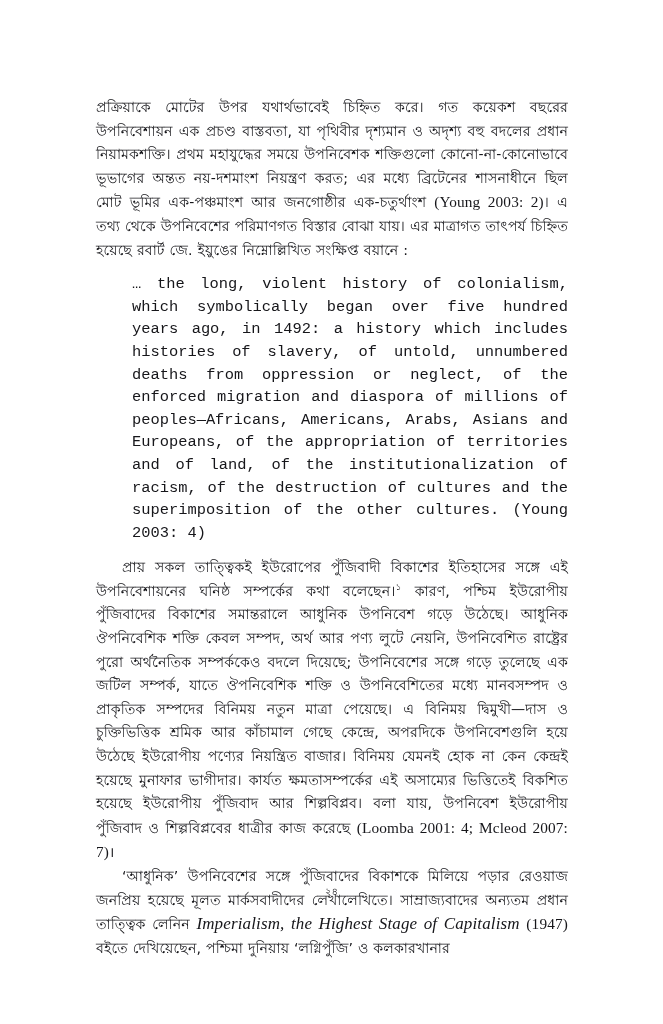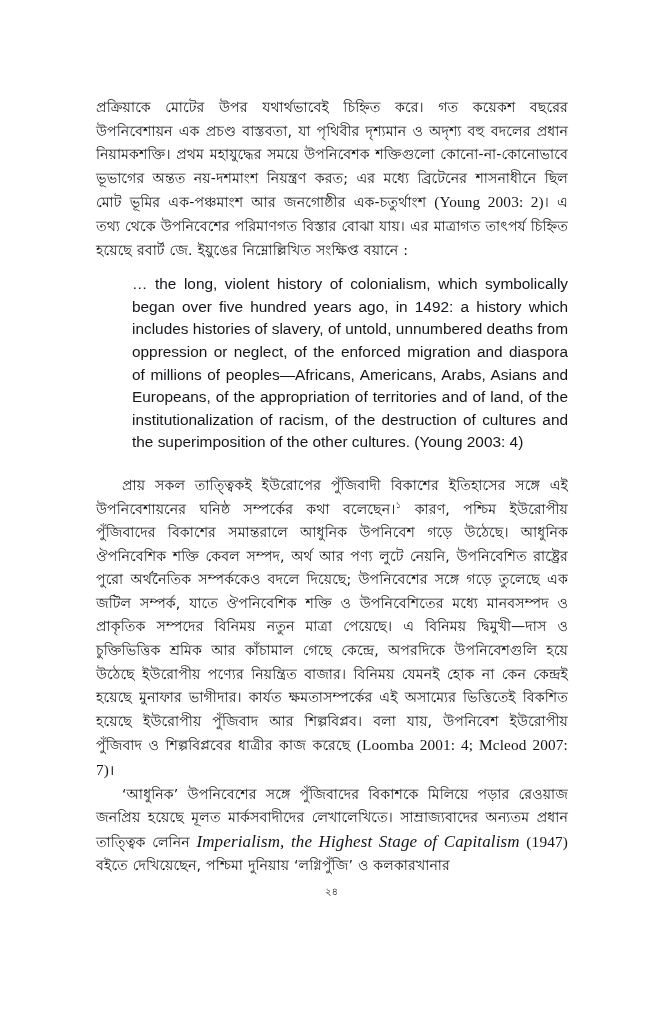--- a/index.html
+++ b/index.html
@@ -38,21 +38,20 @@
     text-align: justify;
     text-align-last: left;
     margin: 0;
     letter-spacing: 0.01em;
     word-spacing: 0.02em;
     color: #16161a;
     -webkit-font-smoothing: antialiased;
   }
   .bn-para.indent {
     text-indent: 26px;
-    margin-top: 8px;
   }
   .bn-para + .bn-para {
     margin-top: 0;
   }
 
   
   .latin {
     font-family: "Liberation Serif", "DejaVu Serif", serif;
     font-size: 15.3px;
   }
@@ -66,21 +65,21 @@
     font-family: "DejaVu Sans", "Liberation Sans", sans-serif;
     font-size: 9px;
     vertical-align: super;
     line-height: 0;
   }
 
   
   .blockquote {
     margin: 9px 0 9px 0;
     padding: 0 0 0 36px;
-    font-family: Liberation Sans, sans-serif;
+    font-family: Liberation Mono, monospace;
     font-size: 15.4px;
     line-height: 22.6px;
     text-align: justify;
     text-align-last: left;
     color: #16161a;
   }
 
   .spacer-before-quote { height: 2px; }
   .spacer-after-quote { height: 3px; }
 

